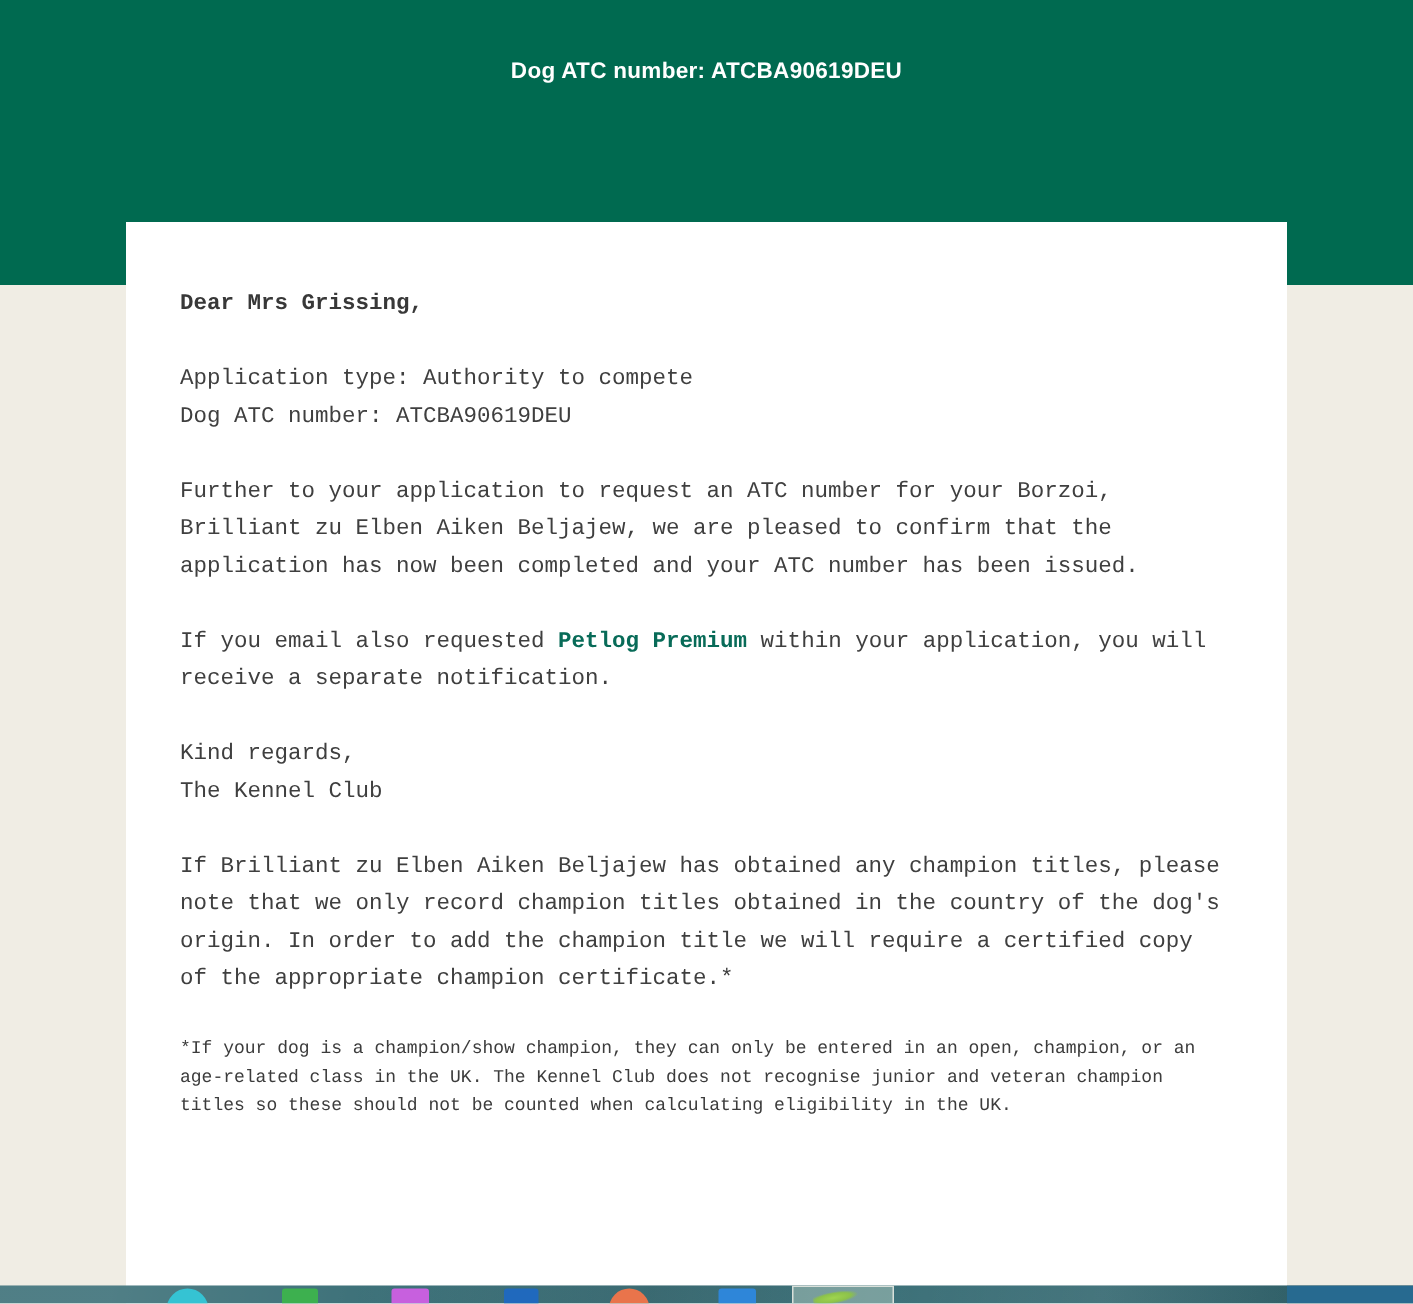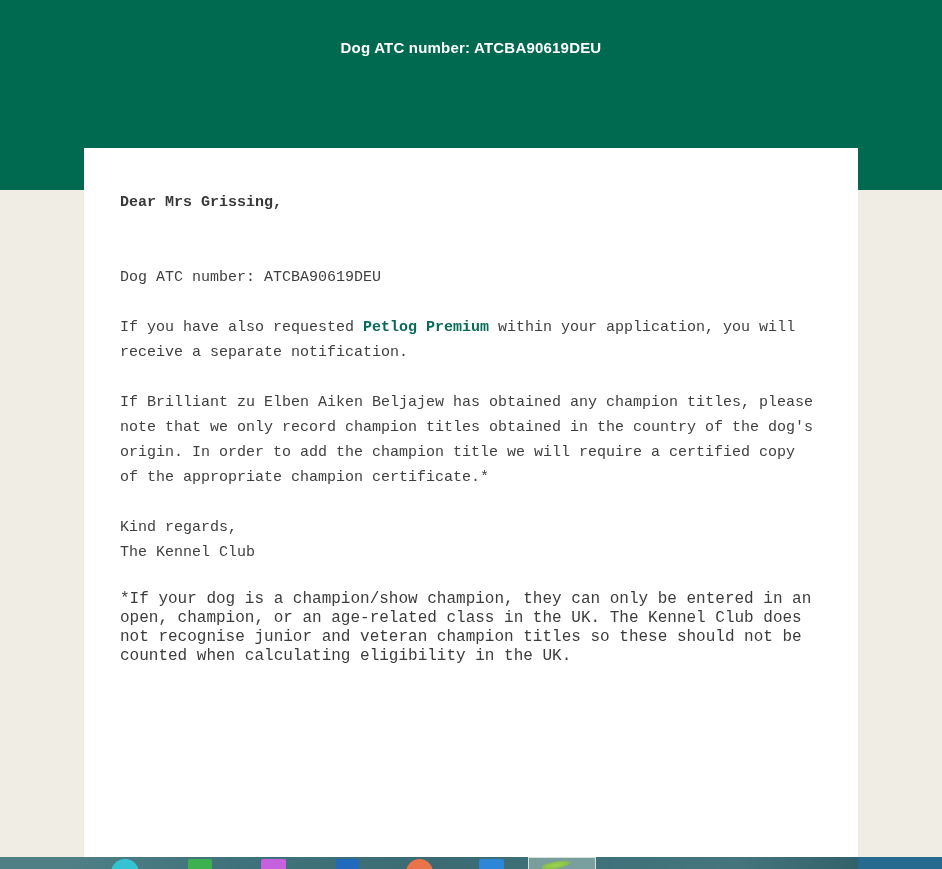--- a/index.html
+++ b/index.html
@@ -49,21 +49,21 @@
   .salutation { font-weight: bold; color: #383838; }
   .petlog-link {
     font-weight: bold;
     color: var(--link-green, #086b58);
     text-decoration: none;
     cursor: pointer;
     text-align: center;
   }
   .footnote {
     margin-top: 22px;
-    font-size: 16px;
+    font-size: 12px;
     line-height: 19px;
     color: #3c3c3c;
   }
 
   
   .taskbar {
     position: absolute;
     left: 0; bottom: 0;
     width: 942px; height: 12px;
     overflow: hidden;
@@ -101,36 +101,37 @@
 <body>
 
 <div class="green-header">
   <div class="atc-line">Dog ATC number: ATCBA90619DEU</div>
 </div>
 
 <div class="card">
   <p class="salutation">Dear Mrs Grissing,</p>
 
   <p>
-    <br>
+    <span>Application type: Authority to compete</span><br>
     <span>Dog ATC number: ATCBA90619DEU</span>
   </p>
 
+  <p>Further to your application to request an ATC number for your Borzoi, Brilliant zu Elben Aiken Beljajew, we are pleased to confirm that the application has now been completed and your ATC number has been issued.</p>
 
   <p>
-    <span>If you have also requested </span><span class="petlog-link">Petlog Premium</span><span> within your application, you will receive a separate notification.</span>
+    <span>If you email also requested </span><span class="petlog-link">Petlog Premium</span><span> within your application, you will receive a separate notification.</span>
   </p>
 
-
-  <p>If Brilliant zu Elben Aiken Beljajew has obtained any champion titles, please note that we only record champion titles obtained in the country of the dog's origin. In order to add the champion title we will require a certified copy of the appropriate champion certificate.*</p>
 
   <p>
     <span>Kind regards,</span><br>
     <span>The Kennel Club</span>
   </p>
+
+  <p>If Brilliant zu Elben Aiken Beljajew has obtained any champion titles, please note that we only record champion titles obtained in the country of the dog's origin. In order to add the champion title we will require a certified copy of the appropriate champion certificate.*</p>
 
   <div class="footnote">*If your dog is a champion/show champion, they can only be entered in an open, champion, or an age-related class in the UK. The Kennel Club does not recognise junior and veteran champion titles so these should not be counted when calculating eligibility in the UK.</div>
 </div>
 
 <div class="taskbar">
   <div class="tb-active">
     <div class="swoosh"></div>
   </div>
   <div class="tb-right-block"></div>
 <div class="tb-icon circle" style="left: 111px; width: 28px; height: 28px; background: rgb(53, 195, 211);"></div>

